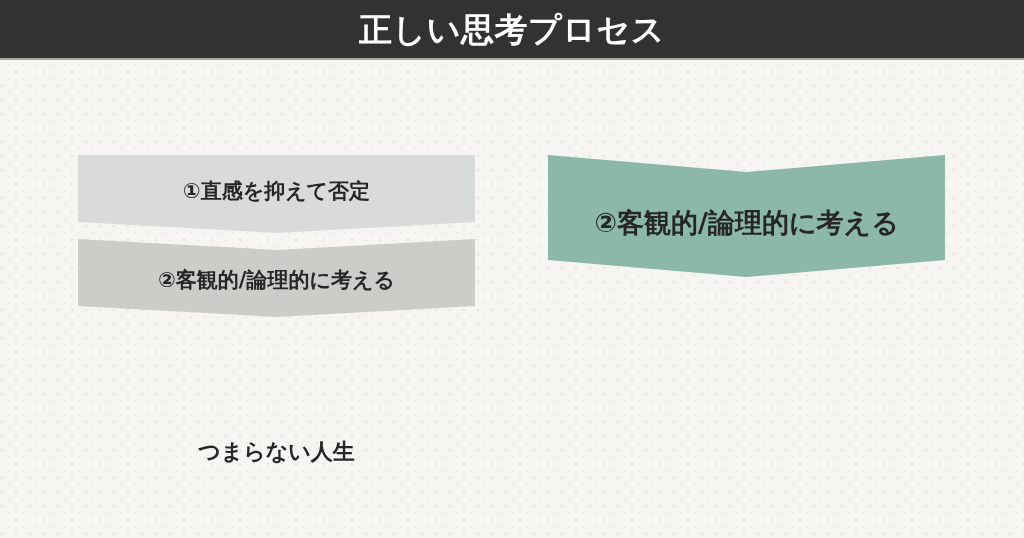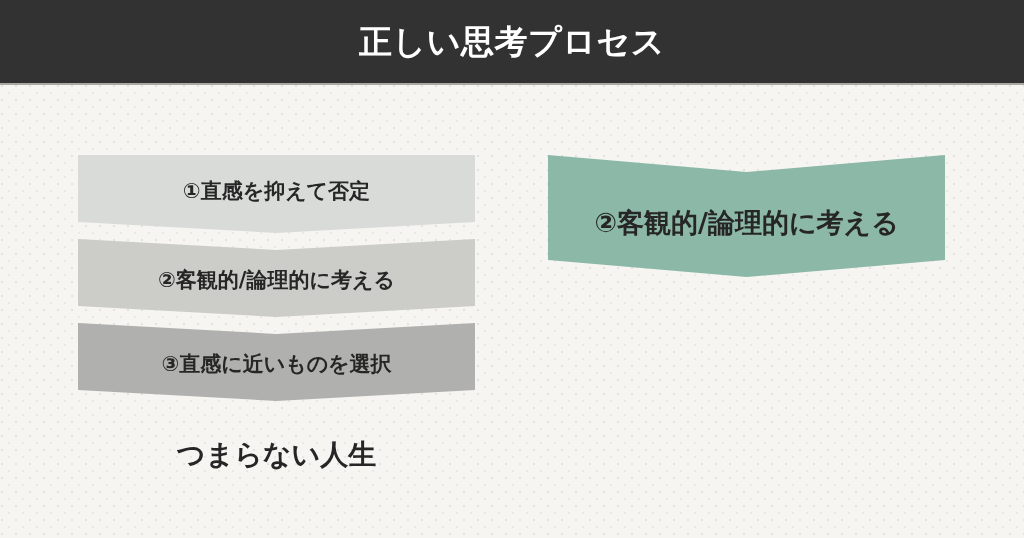--- a/index.html
+++ b/index.html
@@ -26,21 +26,21 @@
     background-size: 14px 14px, 14px 14px;
     overflow: hidden;
   }
 
   
   #header {
     position: absolute;
     left: 0;
     top: 0;
     width: 1024px;
-    height: 85px;
+    height: 60px;
     background: #323232;
     box-sizing: border-box;
     display: flex;
     align-items: center;
     justify-content: center;
     border-bottom: 2px solid #a9a9a4;
   }
   #header-title {
     color: #ffffff;
     font-size: 33px;
@@ -99,21 +99,21 @@
   #chevron-right-1 { background: #d5e4dd; }
   #chevron-right-2 { background: #8cb8a8; }
   #chevron-right-2 .chevron-label { padding-top: 14px; }
 
   
   .caption {
     position: absolute;
     top: 440px;
     width: 397px;
     text-align: center;
-    font-size: 28px;
+    font-size: 22px;
     font-weight: bold;
     line-height: 1.1;
     white-space: nowrap;
   }
   #caption-left  { left: 78px;  color: #262626; }
   #caption-right { left: 548px; color: #1a9963; }
 </style>
 </head>
 <body>
 
@@ -126,23 +126,20 @@
   <div id="column-left" class="column">
 
     <div id="chevron-left-1" class="chevron">
       <span class="chevron-label">①直感を抑えて否定</span>
     </div>
 
     <div id="chevron-left-2" class="chevron notched-top">
       <span class="chevron-label">②客観的/論理的に考える</span>
     </div>
 
-    <div id="chevron-left-3" class="chevron notched-top">
-      <span class="chevron-label">③直感に近いものを選択</span>
-    </div>
 
   </div>
 
   <div id="column-right" class="column">
 
 
     <div id="chevron-right-2" class="chevron notched-top">
       <span class="chevron-label">②客観的/論理的に考える</span>
     </div>
 

